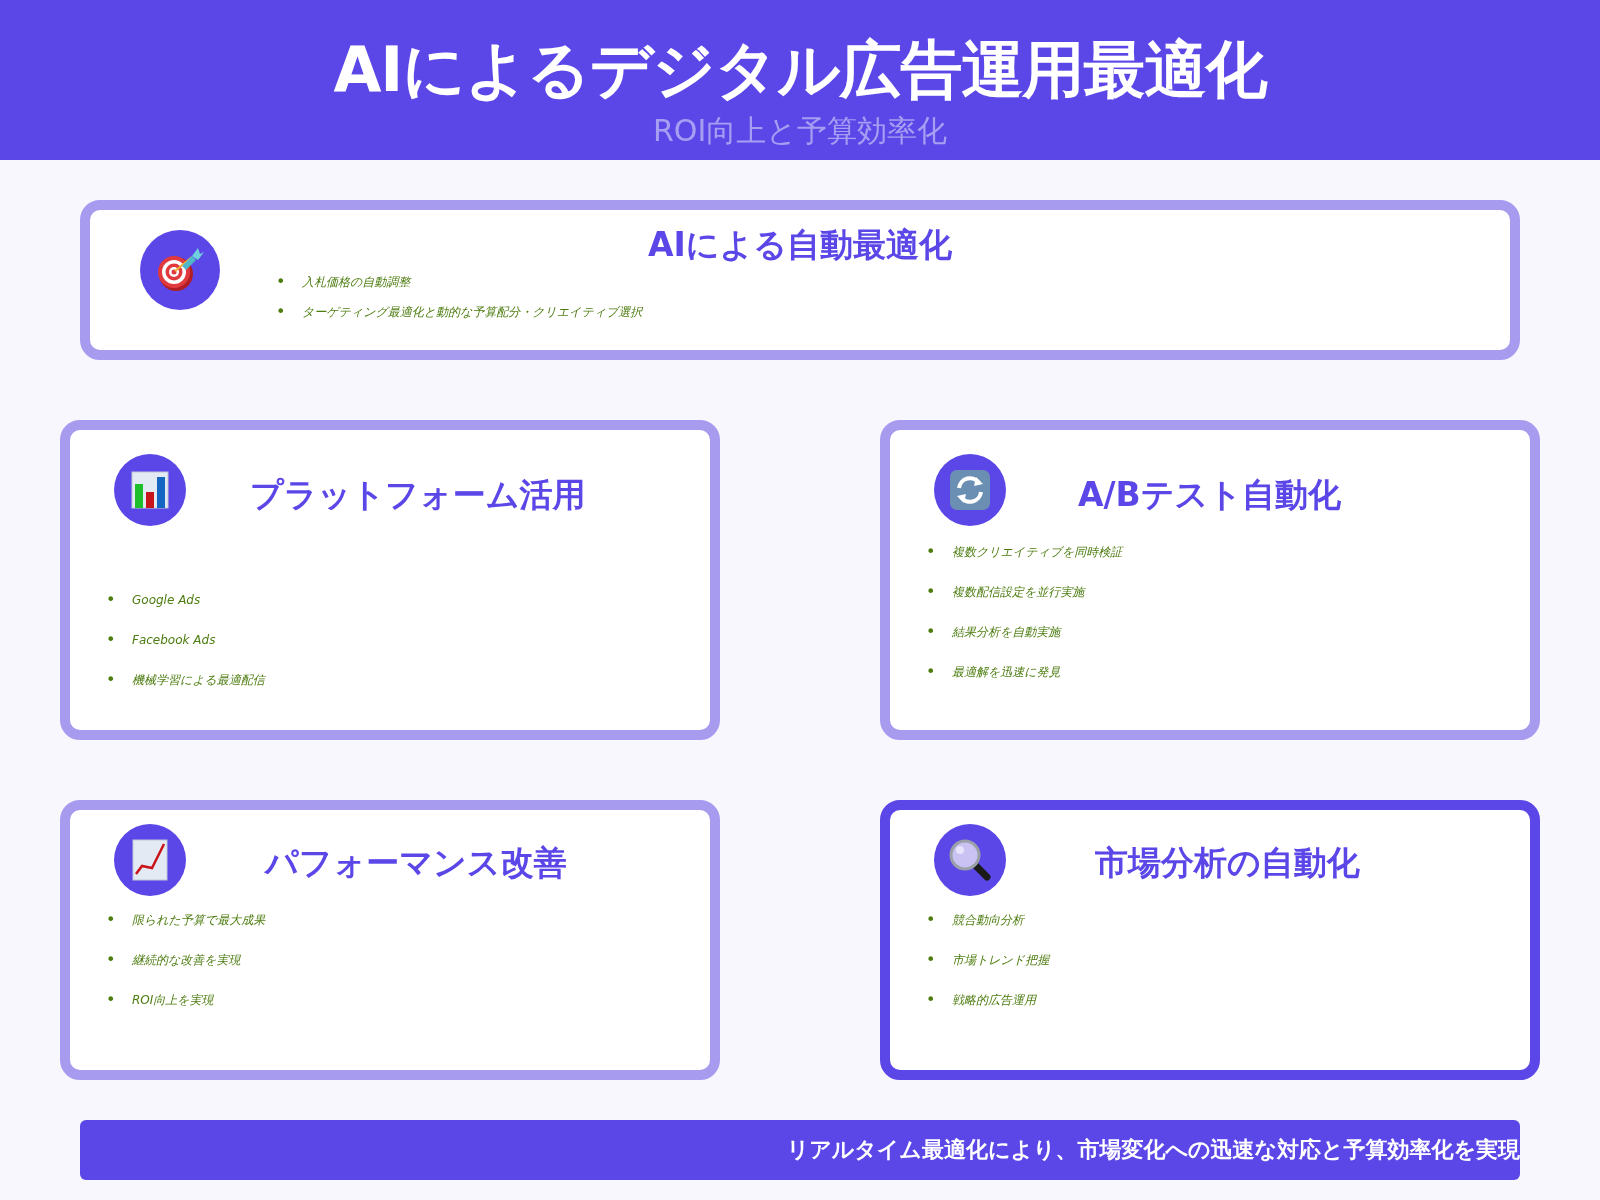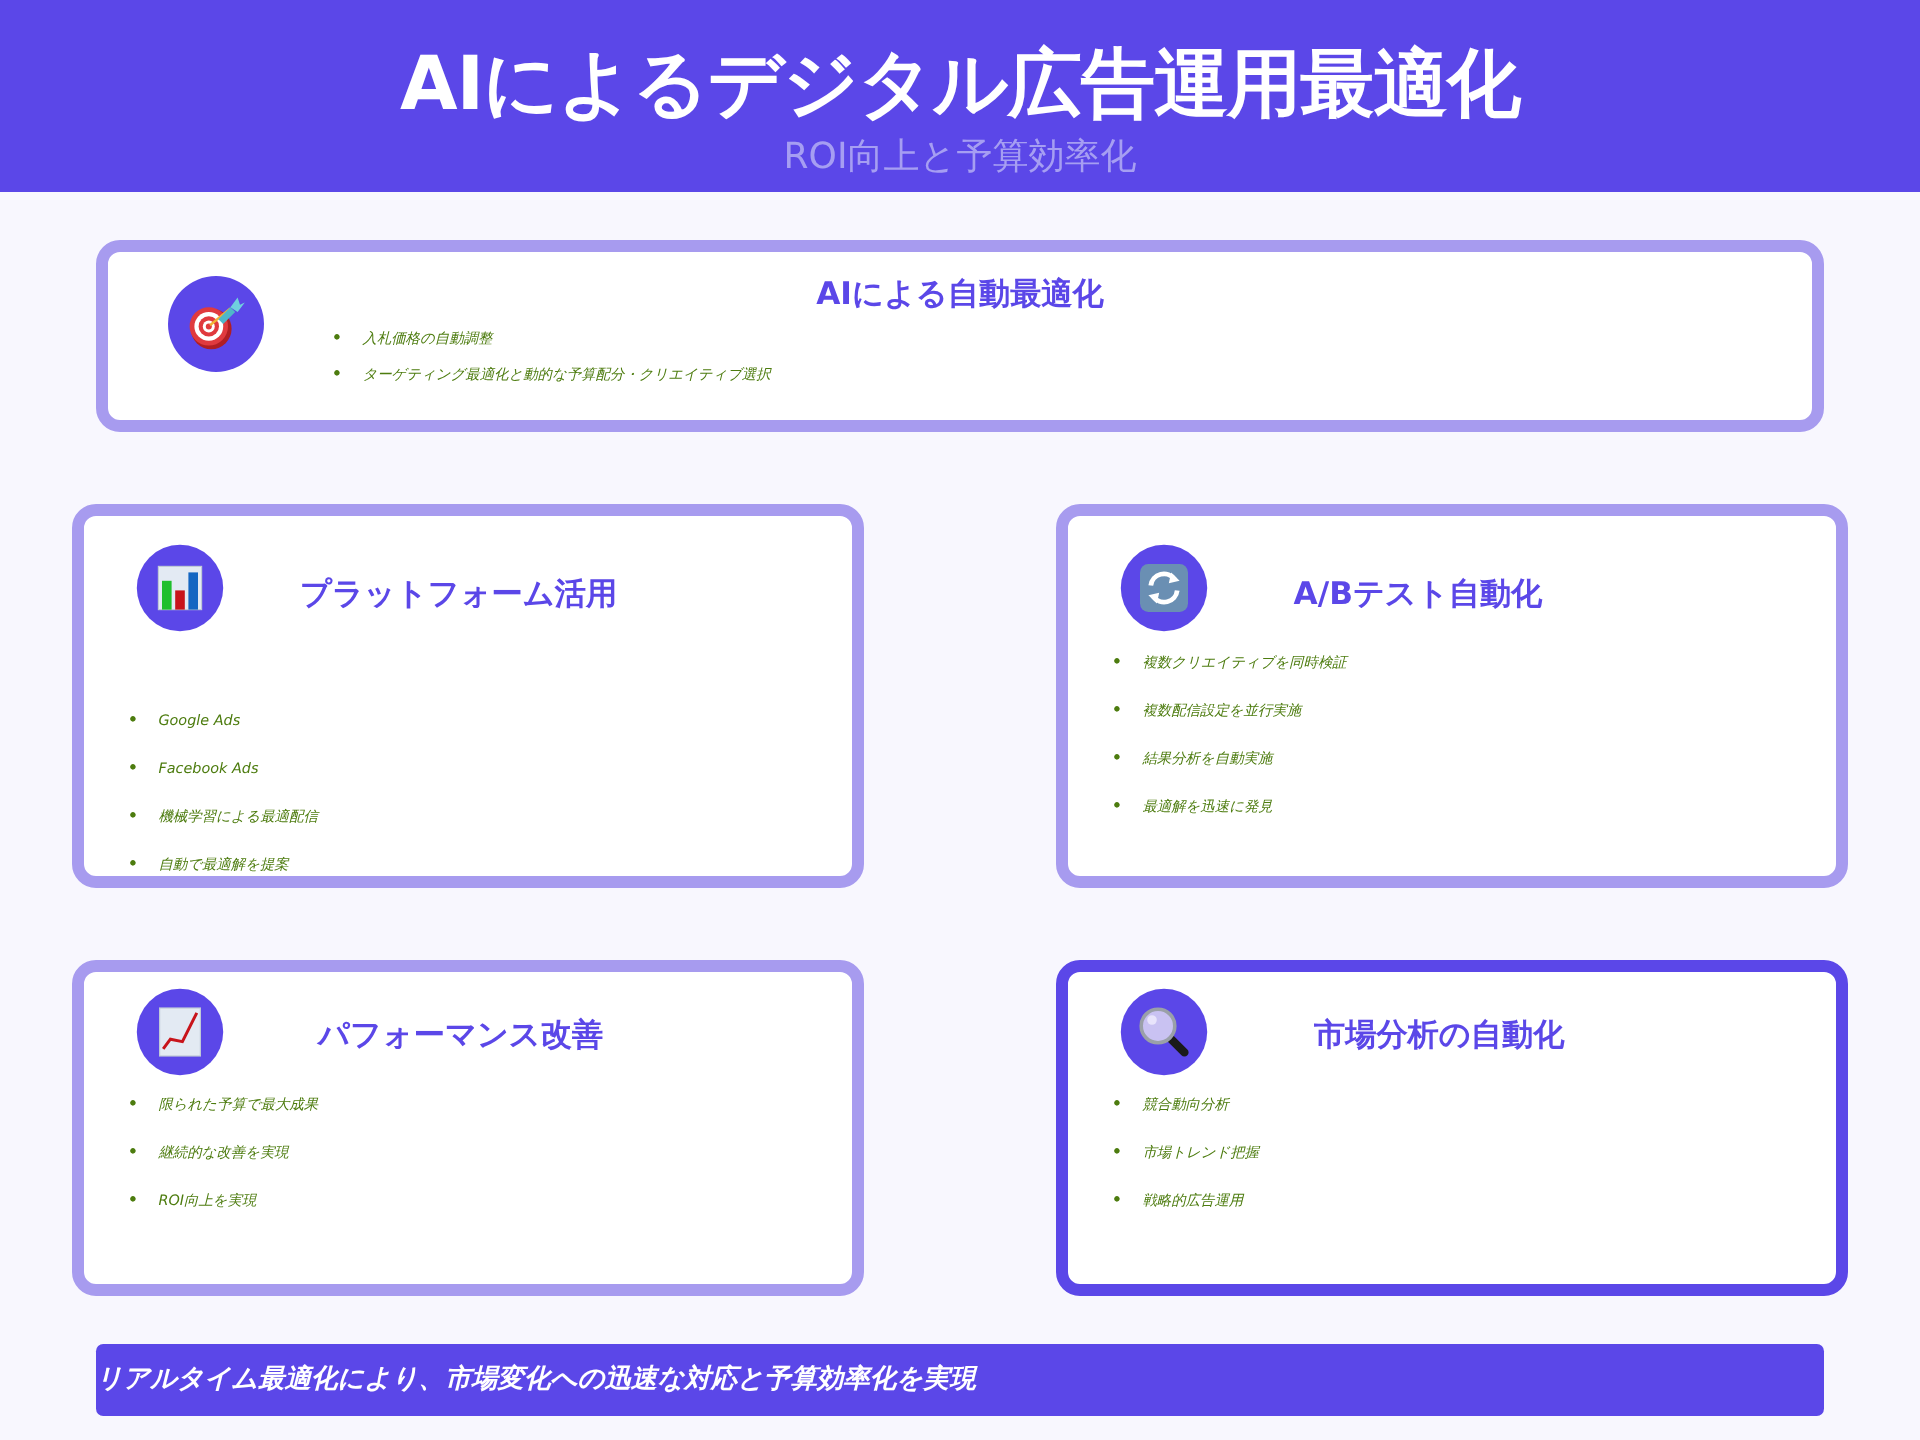--- a/index.html
+++ b/index.html
@@ -33,37 +33,37 @@
   }
   .card.strong { border-color: #5B47E8; }
   .icon-circle {
     position: absolute;
     border-radius: 50%;
     background: #5B47E8;
     display: flex; align-items: center; justify-content: center;
   }
   .card-title {
     position: absolute;
-    font-size: 26px; font-weight: bold; color: #5B47E8;
+    font-size: 33px; font-weight: bold; color: #5B47E8;
     text-align: center; line-height: 34px; white-space: nowrap;
   }
   ul.bullets { list-style: none; position: absolute; }
   ul.bullets li {
     font-size: 12px; line-height: 40px; color: #4d7c0f;
     padding-left: 32px; position: relative; white-space: nowrap; font-style: italic;
   }
   ul.bullets li::before {
     content: "\2022"; position: absolute; left: 6px; top: 0; font-size: 16px;
   }
   ul.top-bullets li { line-height: 30px; }
   .footer {
     position: absolute; left: 80px; top: 1120px; width: 1440px; height: 60px;
     background: #5B47E8; border-radius: 6px;
     color: #ffffff; font-size: 22px; font-weight: bold;
-    text-align: left; line-height: 60px; font-style: italic;
+    text-align: right; line-height: 60px;
   }
   svg { display: block; }
 </style>
 </head>
 <body>
 
 <div class="header">
   <div class="title">AIによるデジタル広告運用最適化</div>
   <div class="subtitle">ROI向上と予算効率化</div>
 </div>
@@ -96,21 +96,20 @@
       <rect x="5" y="14" width="8" height="24" fill="#1FBF2C"></rect>
       <rect x="16" y="22" width="8" height="16" fill="#C8141B"></rect>
       <rect x="27" y="7" width="8" height="31" fill="#1466C2"></rect>
     </svg>
   </div>
   <div class="card-title" style="left:180px; top:48px;">プラットフォーム活用</div>
   <ul class="bullets" style="left:30px; top:102px;margin-top:48px;">
     <li>Google Ads</li>
     <li>Facebook Ads</li>
     <li>機械学習による最適配信</li>
-    <li>自動で最適解を提案</li>
   </ul>
 </div>
 
 <div class="card" style="left:880px; top:420px; width:660px; height:320px;">
   <div class="icon-circle" style="left:44px; top:24px; width:72px; height:72px;">
     <svg width="44" height="44" viewBox="0 0 44 44">
       <rect x="2" y="2" width="40" height="40" rx="7" fill="#6A8FB3"></rect>
       <path d="M11 20 A11 11 0 0 1 31 15" stroke="#ffffff" stroke-width="4" fill="none"></path>
       <path d="M28 9 L35 16 L26 18 Z" fill="#ffffff"></path>
       <path d="M33 24 A11 11 0 0 1 13 29" stroke="#ffffff" stroke-width="4" fill="none"></path>

